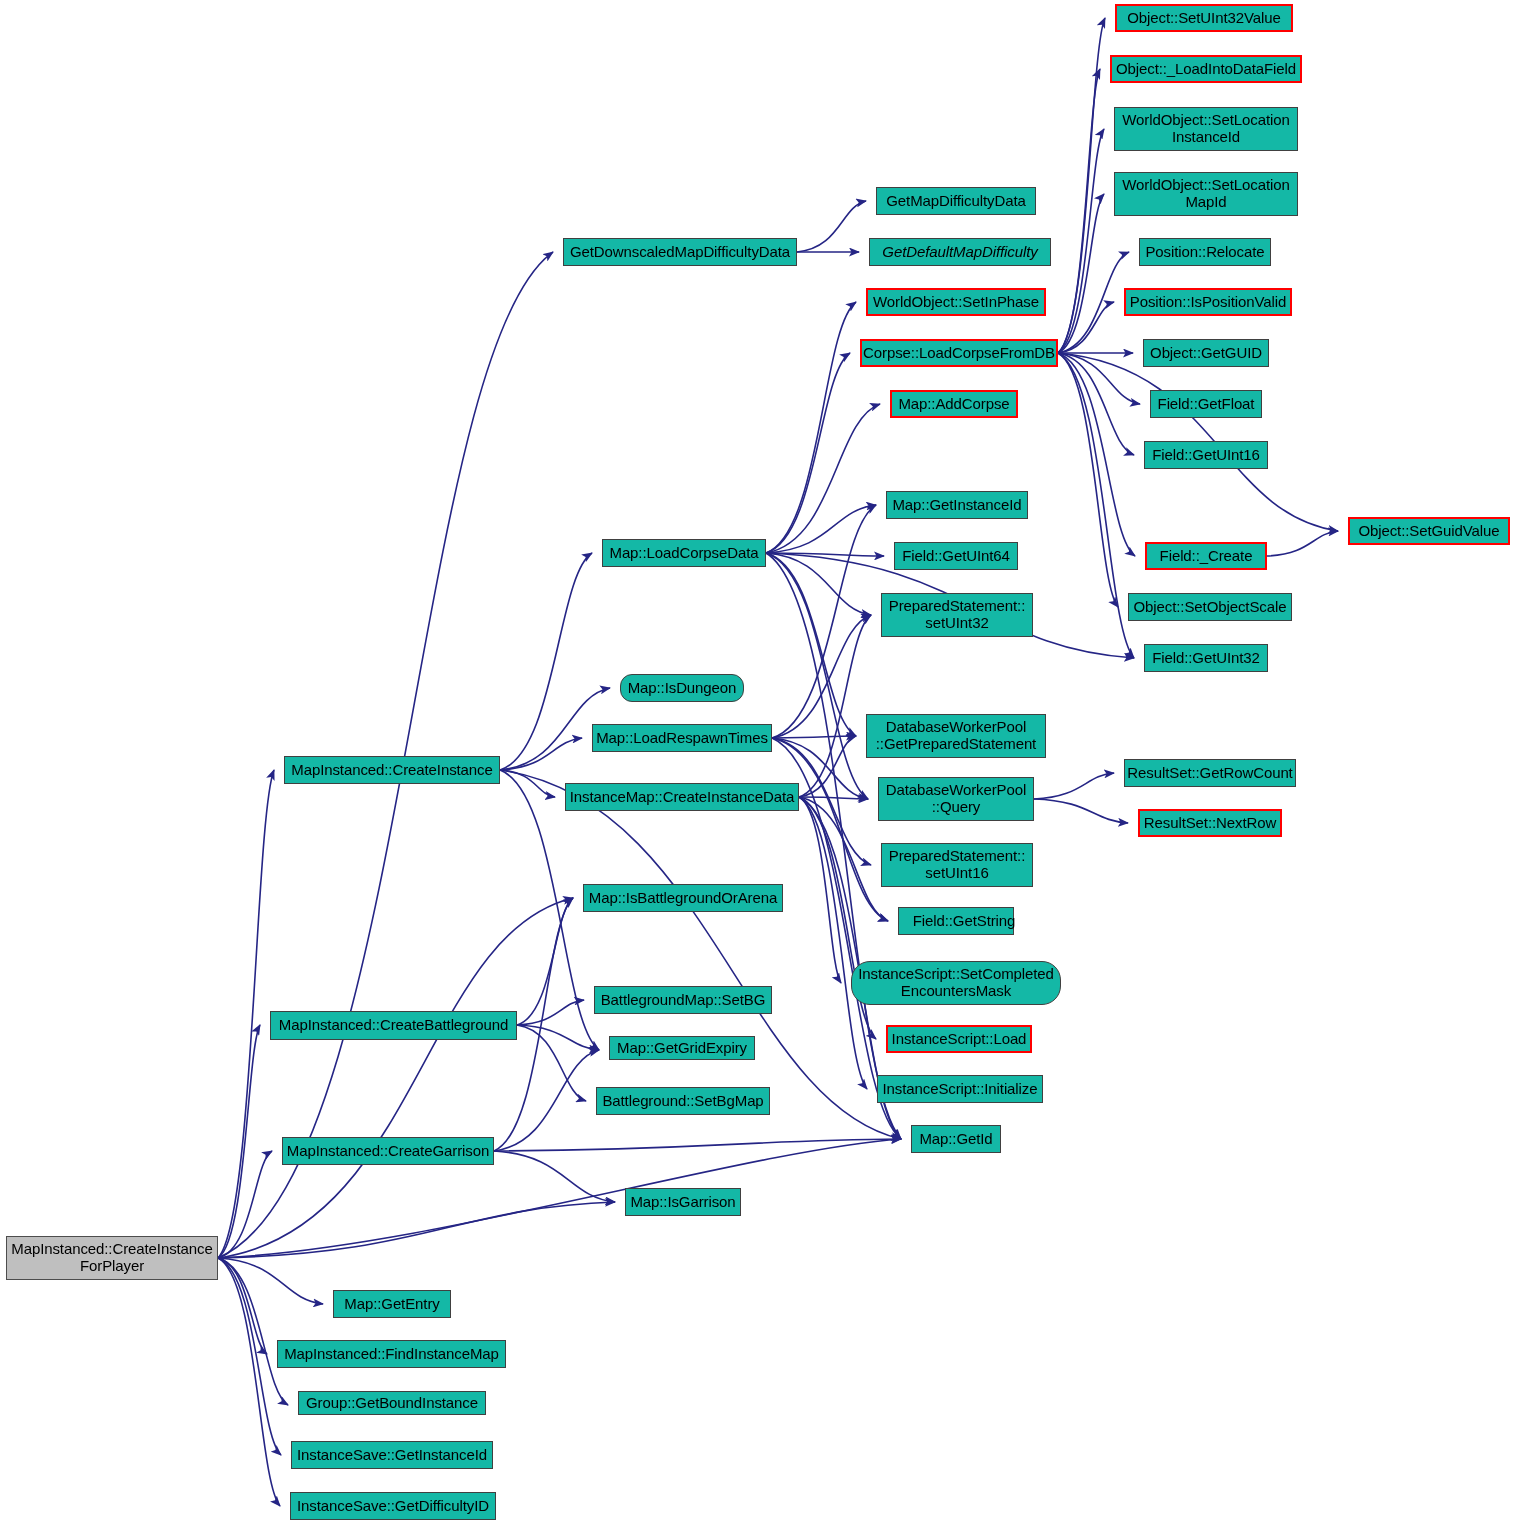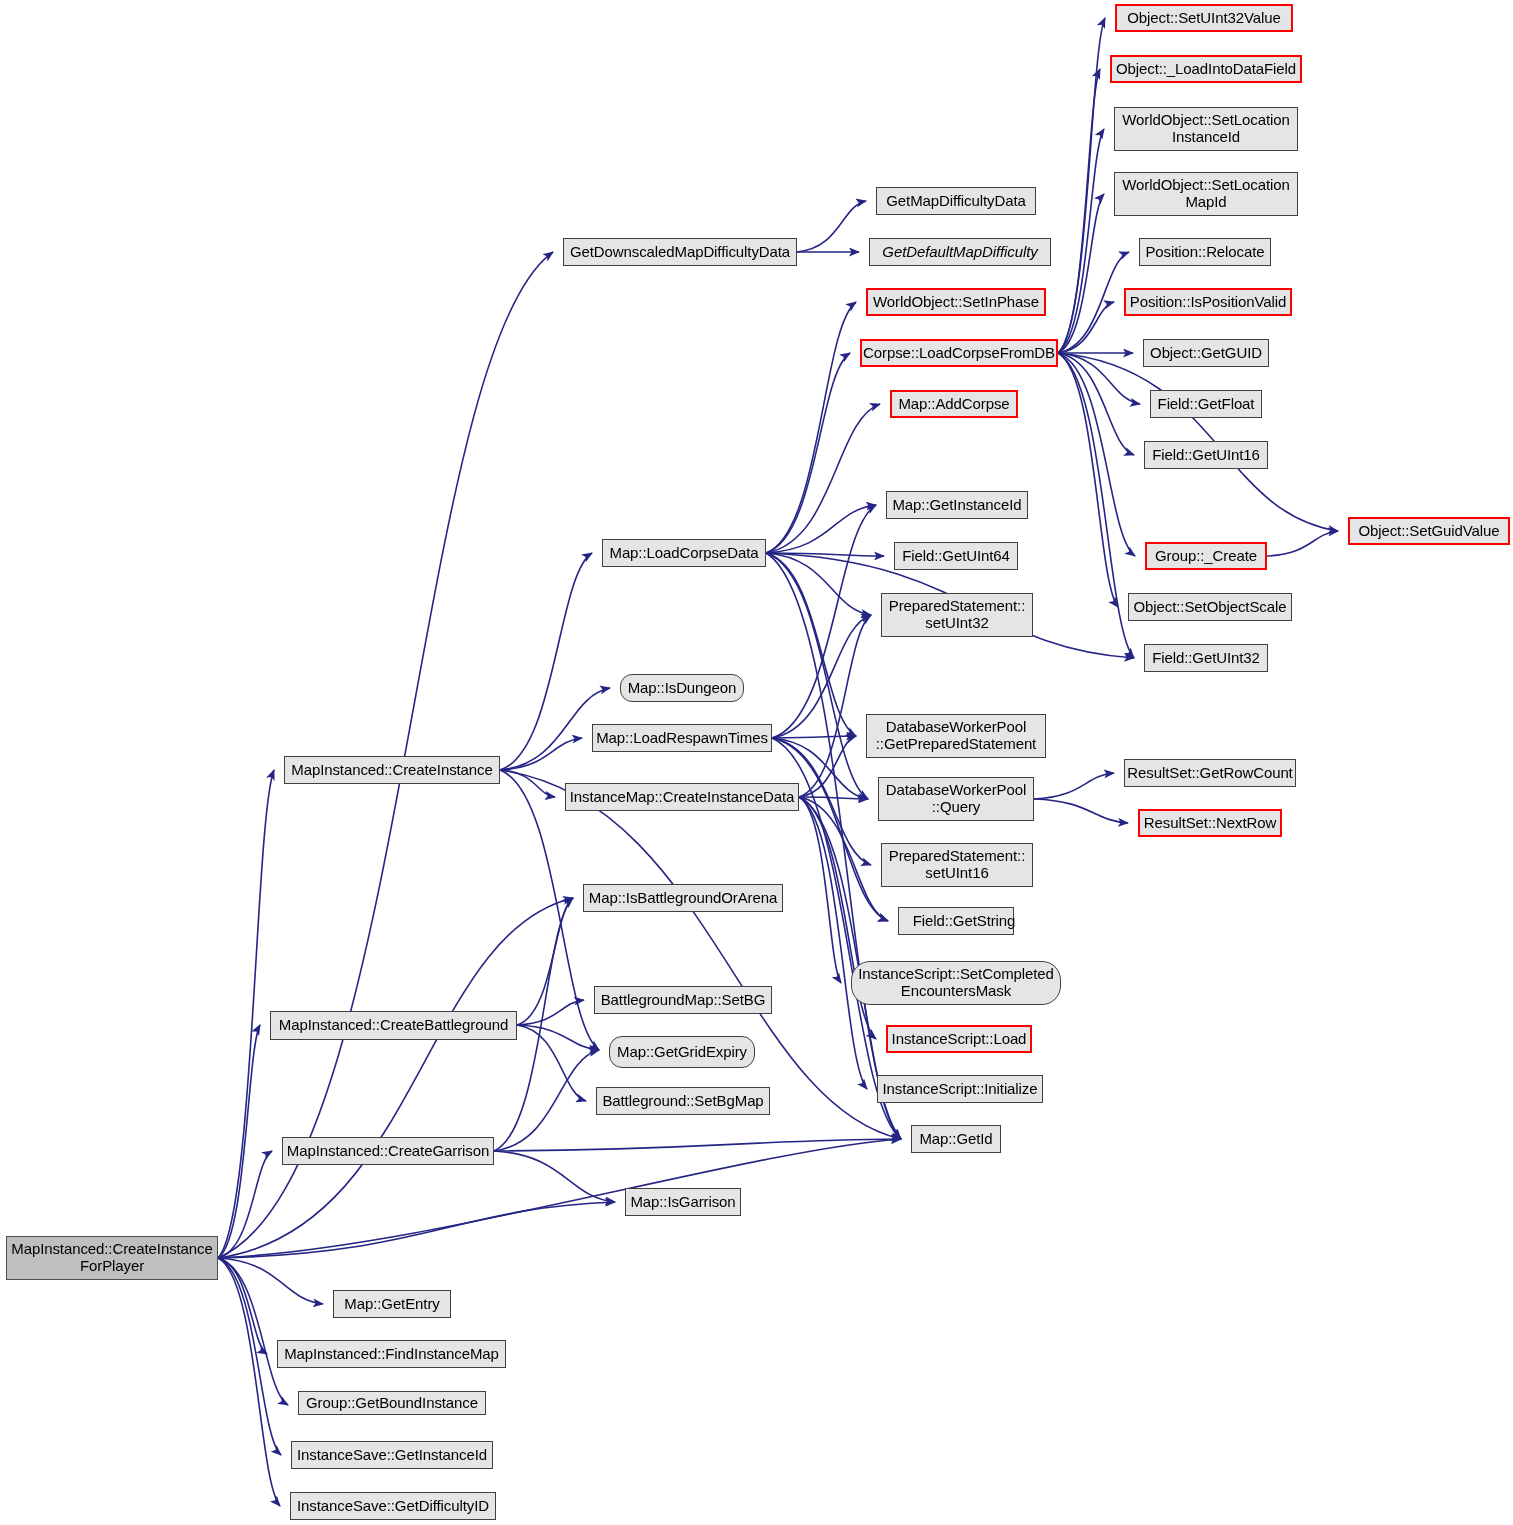--- a/index.html
+++ b/index.html
@@ -1,19 +1,19 @@
 <!DOCTYPE html>
 <html><head>
 <meta charset="utf-8">
 <style>
   html,body{margin:0;padding:0;background:#ffffff;}
   #canvas{position:relative;width:1513px;height:1525px;background:#ffffff;
           font-family:"Liberation Sans","DejaVu Sans",sans-serif;overflow:hidden;}
   #edges{position:absolute;left:0;top:0;width:1513px;height:1525px;}
-  .node{position:absolute;box-sizing:border-box;background:#e5e5e5;
+  .node{position:absolute;box-sizing:border-box;background:#14b8a6;
         border:1px solid #404040;display:flex;align-items:center;
         justify-content:center;text-align:center;color:#000000;
         font-size:15px;line-height:1.12;letter-spacing:-0.1px;
         white-space:pre-line;padding:0 3px;}
   .node.red{border:2px solid #ff0000;}
   .node.root{background:#bfbfbf;border:1px solid #4d4d4d;}
 </style>
 </head>
 <body>
 
@@ -122,40 +122,40 @@
 setUInt16</div>
       <div class="node" style="left: 898px; top: 907px; width: 116px; height: 28px; padding-left: 19px;">Field::GetString</div>
       <div class="node" style="left: 851px; top: 961px; width: 210px; height: 44px; border-radius: 19px;">InstanceScript::SetCompleted
 EncountersMask</div>
       <div class="node red" style="left: 886px; top: 1025px; width: 146px; height: 28px;">InstanceScript::Load</div>
       <div class="node" style="left: 877px; top: 1075px; width: 166px; height: 28px;">InstanceScript::Initialize</div>
       <div class="node" style="left: 911px; top: 1125px; width: 90px; height: 28px;">Map::GetId</div>
       <div class="node" style="left: 583px; top: 884px; width: 200px; height: 28px;">Map::IsBattlegroundOrArena</div>
       <div class="node" style="left: 270px; top: 1011px; width: 247px; height: 29px;">MapInstanced::CreateBattleground</div>
       <div class="node" style="left: 594px; top: 986px; width: 178px; height: 28px;">BattlegroundMap::SetBG</div>
-      <div class="node" style="left: 609px; top: 1036px; width: 146px; height: 32px; border-radius: 13px;">Map::GetGridExpiry</div>
+      <div class="node" style="left: 609px; top: 1036px; width: 146px; height: 24px;">Map::GetGridExpiry</div>
       <div class="node" style="left: 596px; top: 1087px; width: 174px; height: 28px;">Battleground::SetBgMap</div>
       <div class="node" style="left: 282px; top: 1137px; width: 212px; height: 28px;">MapInstanced::CreateGarrison</div>
       <div class="node" style="left: 625px; top: 1188px; width: 116px; height: 28px;">Map::IsGarrison</div>
       <div class="node" style="left: 333px; top: 1290px; width: 118px; height: 28px;">Map::GetEntry</div>
       <div class="node" style="left: 277px; top: 1340px; width: 229px; height: 28px;">MapInstanced::FindInstanceMap</div>
       <div class="node" style="left: 298px; top: 1391px; width: 188px; height: 24px;">Group::GetBoundInstance</div>
       <div class="node" style="left: 291px; top: 1441px; width: 202px; height: 28px;">InstanceSave::GetInstanceId</div>
       <div class="node" style="left: 290px; top: 1492px; width: 206px; height: 28px;">InstanceSave::GetDifficultyID</div>
       <div class="node red" style="left: 1115px; top: 4px; width: 178px; height: 28px;">Object::SetUInt32Value</div>
       <div class="node red" style="left: 1110px; top: 55px; width: 192px; height: 28px;">Object::_LoadIntoDataField</div>
       <div class="node" style="left: 1114px; top: 107px; width: 184px; height: 44px;">WorldObject::SetLocation
 InstanceId</div>
       <div class="node" style="left: 1114px; top: 172px; width: 184px; height: 44px;">WorldObject::SetLocation
 MapId</div>
       <div class="node" style="left: 1139px; top: 238px; width: 132px; height: 28px;">Position::Relocate</div>
       <div class="node red" style="left: 1124px; top: 288px; width: 168px; height: 28px;">Position::IsPositionValid</div>
       <div class="node" style="left: 1143px; top: 339px; width: 126px; height: 28px;">Object::GetGUID</div>
       <div class="node" style="left: 1150px; top: 390px; width: 112px; height: 28px;">Field::GetFloat</div>
       <div class="node" style="left: 1144px; top: 441px; width: 124px; height: 28px;">Field::GetUInt16</div>
       <div class="node red" style="left: 1348px; top: 517px; width: 162px; height: 28px;">Object::SetGuidValue</div>
-      <div class="node red" style="left: 1145px; top: 542px; width: 122px; height: 28px;">Group::_Create</div>
+      <div class="node red" style="left: 1145px; top: 542px; width: 122px; height: 28px;">Field::_Create</div>
       <div class="node" style="left: 1128px; top: 593px; width: 164px; height: 28px;">Object::SetObjectScale</div>
       <div class="node" style="left: 1144px; top: 644px; width: 124px; height: 28px;">Field::GetUInt32</div>
       <div class="node" style="left: 1124px; top: 759px; width: 172px; height: 28px;">ResultSet::GetRowCount</div>
       <div class="node red" style="left: 1138px; top: 809px; width: 144px; height: 28px;">ResultSet::NextRow</div>
     </div>
 </div>
 
 </body></html>

